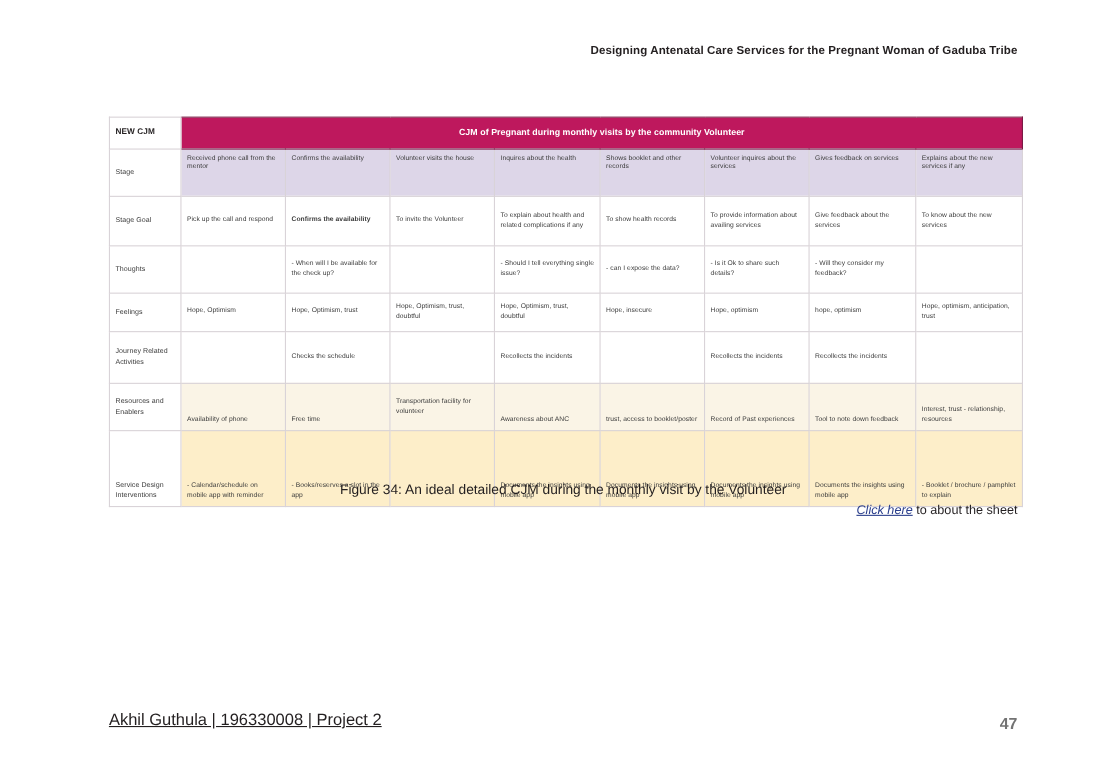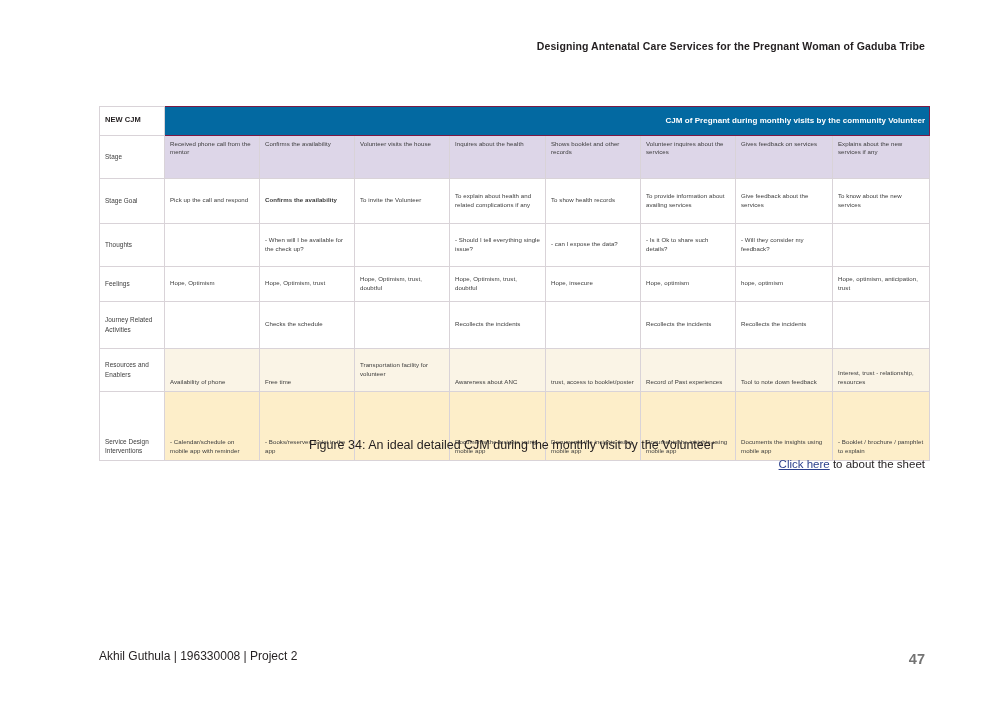--- a/index.html
+++ b/index.html
@@ -71,25 +71,25 @@
   .title-left {
     background: #ffffff !important;
     border: 1px solid #d9d3d8 !important;
     font-weight: bold;
     font-size: 7.5px !important;
     color: #231f20 !important;
     vertical-align: middle !important;
     padding: 7px 5px !important;
   }
   .title-main {
-    background: #0369a1;
+    background: #be185d;
     color: #ffffff !important;
     font-weight: bold;
     font-size: 8px !important;
-    text-align: right;
+    text-align: center;
     vertical-align: middle !important;
     padding: 8px 4px !important;
     border: 1px solid #7b1a45 !important;
     letter-spacing: 0.2px;
   }
 
   
   .band-stage td { background: #ddd6e8; height: 34px; }
   .band-stage td.rowlabel { background: #ffffff; }
 
@@ -122,29 +122,31 @@
     position: absolute;
     right: 87px;
     top: 458px;
     font-size: 11.5px;
     color: #231f20;
     white-space: nowrap;
   }
   .sheet-link {
     color: #2b3f8c;
     text-decoration: underline;
+    font-style: italic;
     padding-left: 40px;
   }
 
   .footer-left {
     position: absolute;
     left: 87px;
     bottom: 44px;
-    font-size: 12px;
-    color: #231f20;
+    font-size: 15px;
+    color: #231f20;
+    text-decoration: underline;
   }
   .footer-right {
     position: absolute;
     right: 87px;
     bottom: 40px;
     font-size: 14.5px;
     font-weight: bold;
     color: #737373;
   }
 </style>

